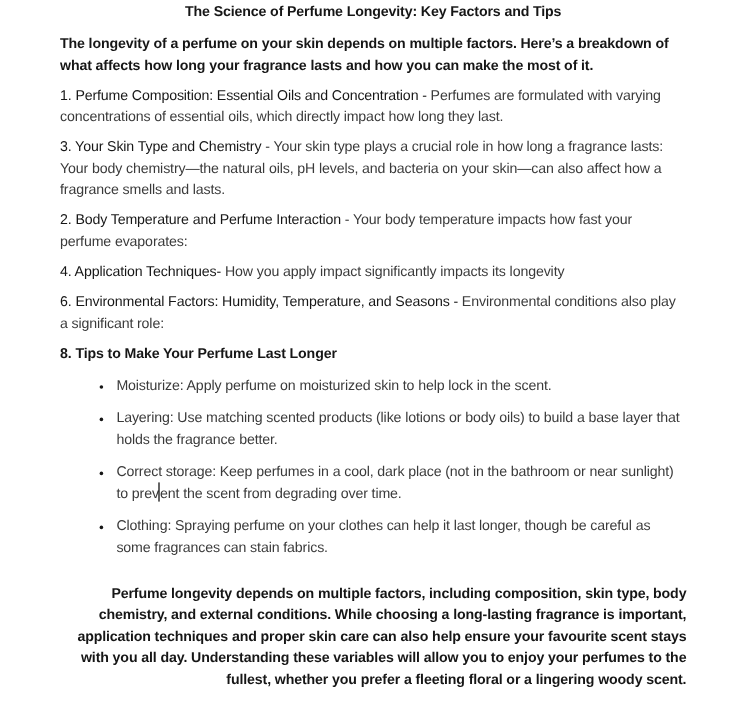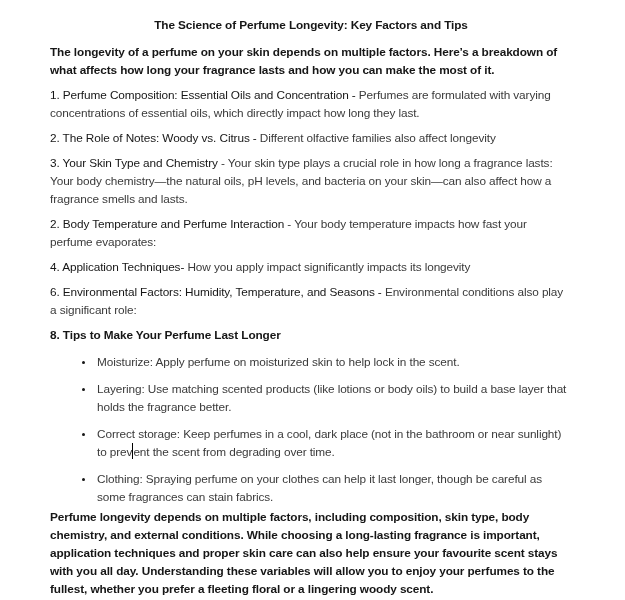--- a/index.html
+++ b/index.html
@@ -16,21 +16,21 @@
   body {
     width: 625px;
     height: 600px;
     background: var(--background);
     font-family: "Liberation Sans", sans-serif;
     overflow: hidden;
   }
   .doc {
     width: 619px;
     height: 600px;
-    padding: 16px 47px 0 50px;
+    padding: 0 47px 0 50px;
     font-size: 11.8px;
     line-height: 18px;
     letter-spacing: -0.1px;
     color: var(--body-text);
     cursor: text;
   }
   .title {
     margin: 0;
     text-align: center;
     font-weight: bold;
@@ -39,21 +39,21 @@
     color: var(--heading-text);
   }
   p.para {
     margin: 7px 0 0 0;
   }
   p.intro, p.conclusion {
     font-weight: bold;
     color: var(--heading-text);
   }
   p.intro { margin-top: 9px; }
-  p.conclusion { margin-top: 2px; }
+  p.conclusion { margin-top: 20px; text-align: right; }
   .lead {
     font-weight: normal;
     color: var(--heading-text);
   }
   .tips-heading {
     font-weight: bold;
     color: var(--heading-text);
   }
   ul.tips {
     margin: 8px 0 0 0;
@@ -79,21 +79,20 @@
 <body>
 
 <div class="doc">
 
   <p class="title">The Science of Perfume Longevity: Key Factors and Tips</p>
 
   <p class="para intro">The longevity of a perfume on your skin depends on multiple factors. Here’s a breakdown of what affects how long your fragrance lasts and how you can make the most of it.</p>
 
   <p class="para"><span class="lead">1. Perfume Composition: Essential Oils and Concentration -</span><span> Perfumes are formulated with varying concentrations of essential oils, which directly impact how long they last.</span></p>
 
-  <p class="para"><span class="lead">2. The Role of Notes: Woody vs. Citrus -</span><span> Different olfactive families also affect longevity</span></p>
 
   <p class="para"><span class="lead">3. Your Skin Type and Chemistry</span><span> - Your skin type plays a crucial role in how long a fragrance lasts: Your body chemistry—the natural oils, pH levels, and bacteria on your skin—can also affect how a fragrance smells and lasts.</span></p>
 
   <p class="para"><span class="lead">2. Body Temperature and Perfume Interaction</span><span> - Your body temperature impacts how fast your perfume evaporates:</span></p>
 
   <p class="para"><span class="lead">4. Application Techniques-</span><span> How you apply impact significantly impacts its longevity</span></p>
 
   <p class="para"><span class="lead">6. Environmental Factors: Humidity, Temperature, and Seasons -</span><span> Environmental conditions also play a significant role:</span></p>
 
   <p class="para tips-heading">8. Tips to Make Your Perfume Last Longer</p>

